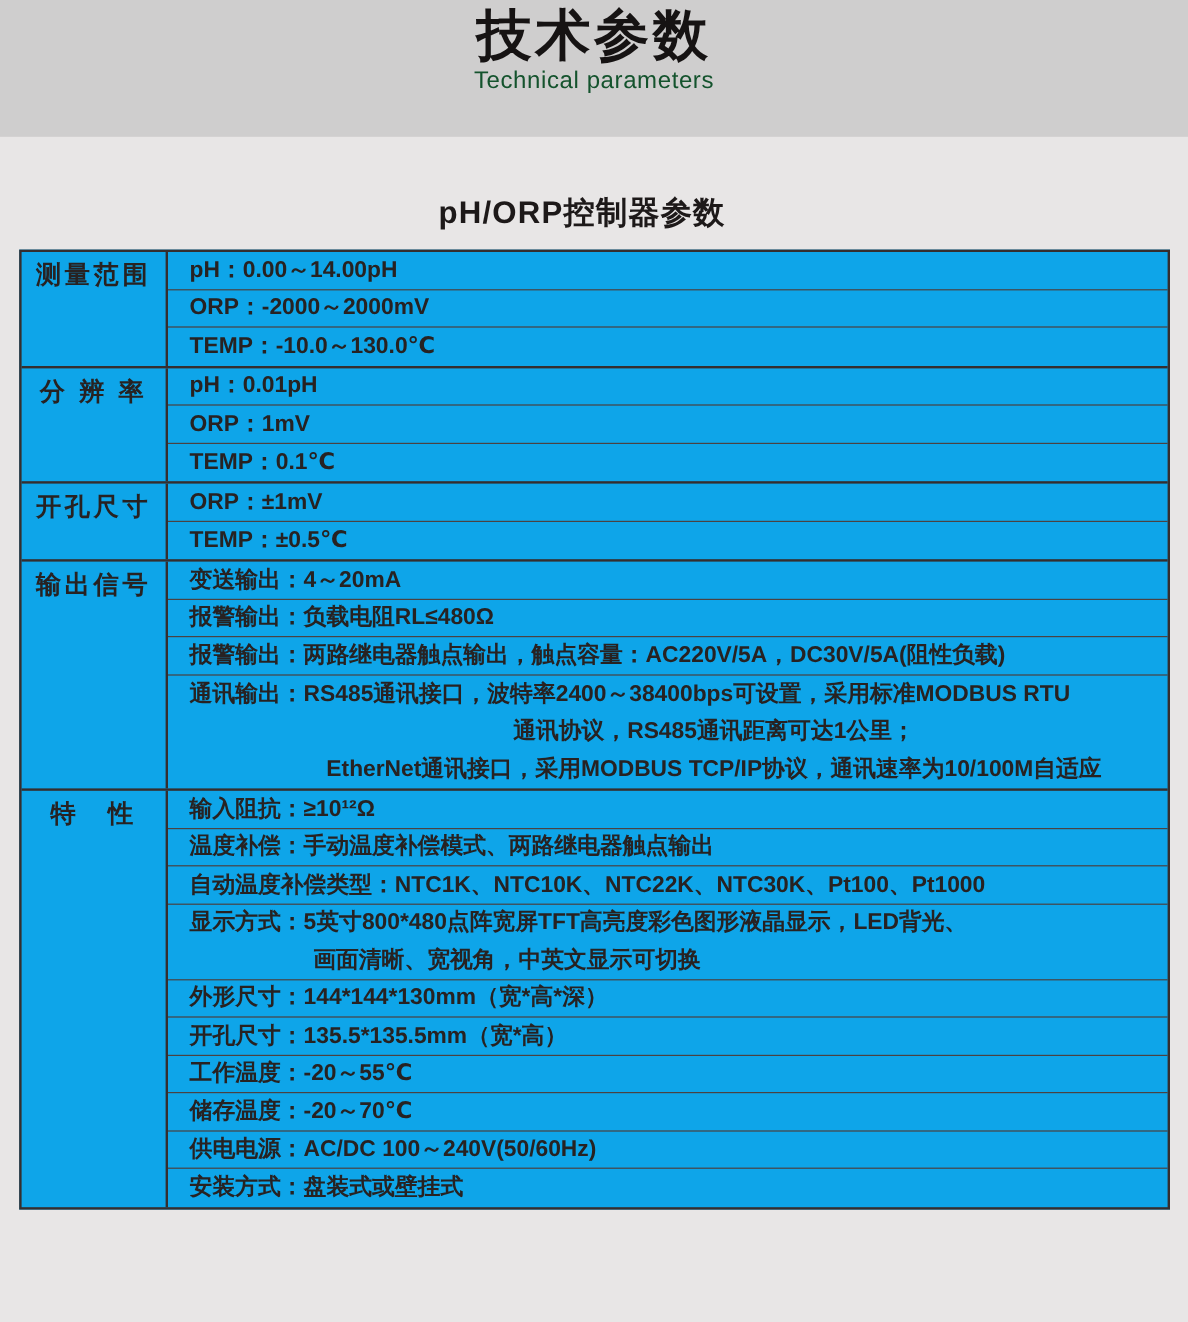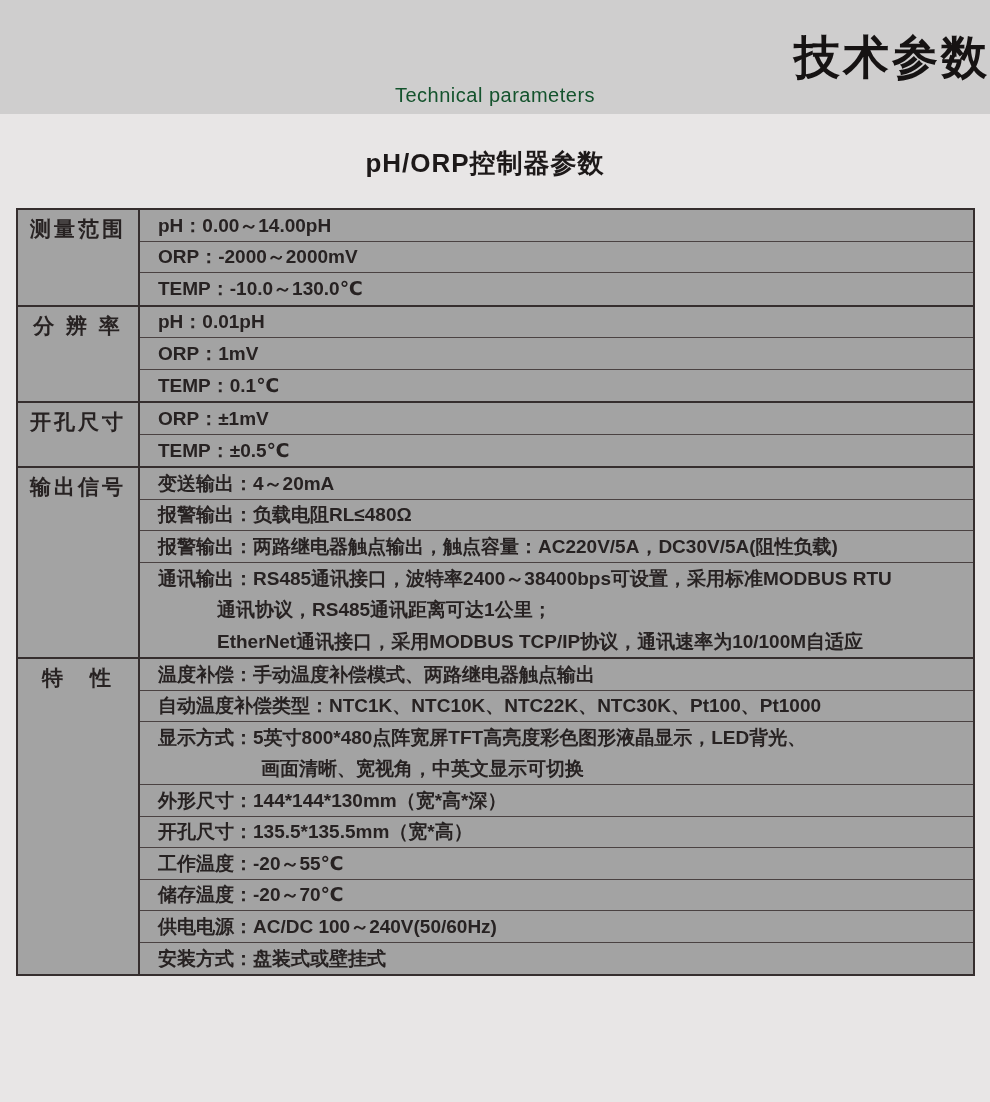--- a/index.html
+++ b/index.html
@@ -11,53 +11,52 @@
     position:relative;
     overflow:hidden;
   }
   
   .header-band {
     width:990px; height:114px;
     background:#cfcece;
     text-align:center;
   }
   .main-title {
-    padding-top:28px;
+    padding-top:0;
     font-size:46px;
     font-weight:700;
     letter-spacing:3px;
     line-height:58px;
     color:#161313;
-    text-align:right;
   }
   .sub-title {
     font-size:20px;
     letter-spacing:0.5px;
     color:#14532d;
     margin-top:-2px;
   }
   
   .section-title {
     position:absolute;
-    top:146px; left:0;
+    top:160px; left:0;
     width:970px;
     text-align:center;
     font-size:26px;
     font-weight:700;
     letter-spacing:1px;
     color:#1d1919;
   }
   
   .param-table {
     position:absolute;
     top:208px; left:16px;
     width:959px;
     box-sizing:border-box;
     border:2px solid #352e2e;
-    background:#a3a3a3;
+    background:#0ea5e9;
   }
   .group { display:flex; border-bottom:2px solid #352e2e; }
   .group:last-child { border-bottom:none; }
   .group-label {
     flex:0 0 122px;
     box-sizing:border-box;
     border-right:2px solid #352e2e;
     font-size:21px;
     font-weight:600;
     letter-spacing:3px;
@@ -76,21 +75,21 @@
     display:flex;
     flex-direction:column;
     justify-content:center;
     white-space:nowrap;
   }
   .p-row:last-child { border-bottom:none; }
   .r1 { height:31.5px; }
   .r2 { height:63px; }
   .r3 { height:94.5px; }
   .line { line-height:31.5px; white-space:nowrap; }
-  .ind-a { padding-left:59px; }   
+  .ind-a { padding-left:59px;text-align:center; }   
   .ind-b { padding-left:103px; }  
 </style>
 </head>
 <body>
 
 <div class="header-band">
   <div class="main-title">技术参数</div>
   <div class="sub-title">Technical parameters</div>
 </div>
 
@@ -134,20 +133,21 @@
         <div class="line">通讯输出：RS485通讯接口，波特率2400～38400bps可设置，采用标准MODBUS RTU</div>
         <div class="line ind-a">通讯协议，RS485通讯距离可达1公里；</div>
         <div class="line ind-a">EtherNet通讯接口，采用MODBUS TCP/IP协议，通讯速率为10/100M自适应</div>
       </div>
     </div>
   </div>
 
   <div class="group">
     <div class="group-label">特　性</div>
     <div class="rows">
+      <div class="p-row r1">输入阻抗：≥10¹²Ω</div>
       <div class="p-row r1">温度补偿：手动温度补偿模式、两路继电器触点输出</div>
       <div class="p-row r1">自动温度补偿类型：NTC1K、NTC10K、NTC22K、NTC30K、Pt100、Pt1000</div>
       <div class="p-row r2">
         <div class="line">显示方式：5英寸800*480点阵宽屏TFT高亮度彩色图形液晶显示，LED背光、</div>
         <div class="line ind-b">画面清晰、宽视角，中英文显示可切换</div>
       </div>
       <div class="p-row r1">外形尺寸：144*144*130mm（宽*高*深）</div>
       <div class="p-row r1">开孔尺寸：135.5*135.5mm（宽*高）</div>
       <div class="p-row r1">工作温度：-20～55℃</div>
       <div class="p-row r1">储存温度：-20～70℃</div>

